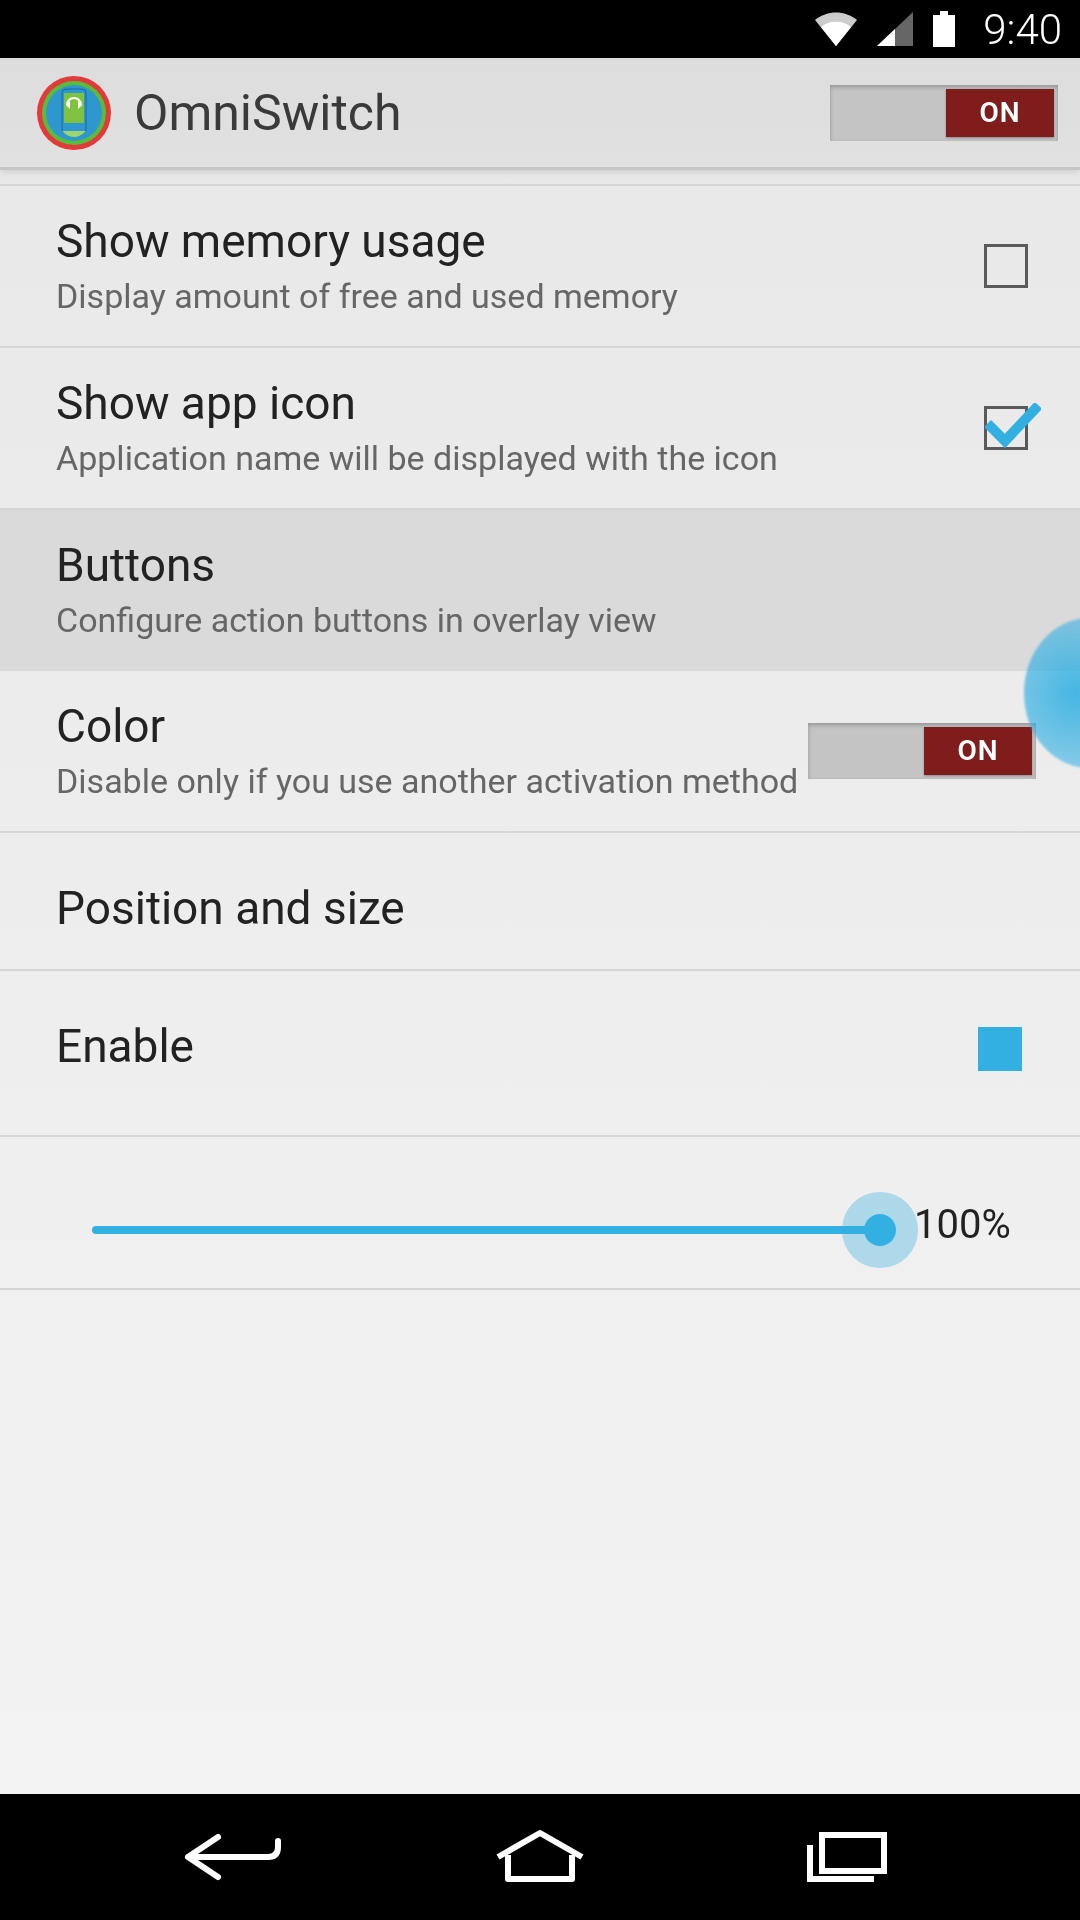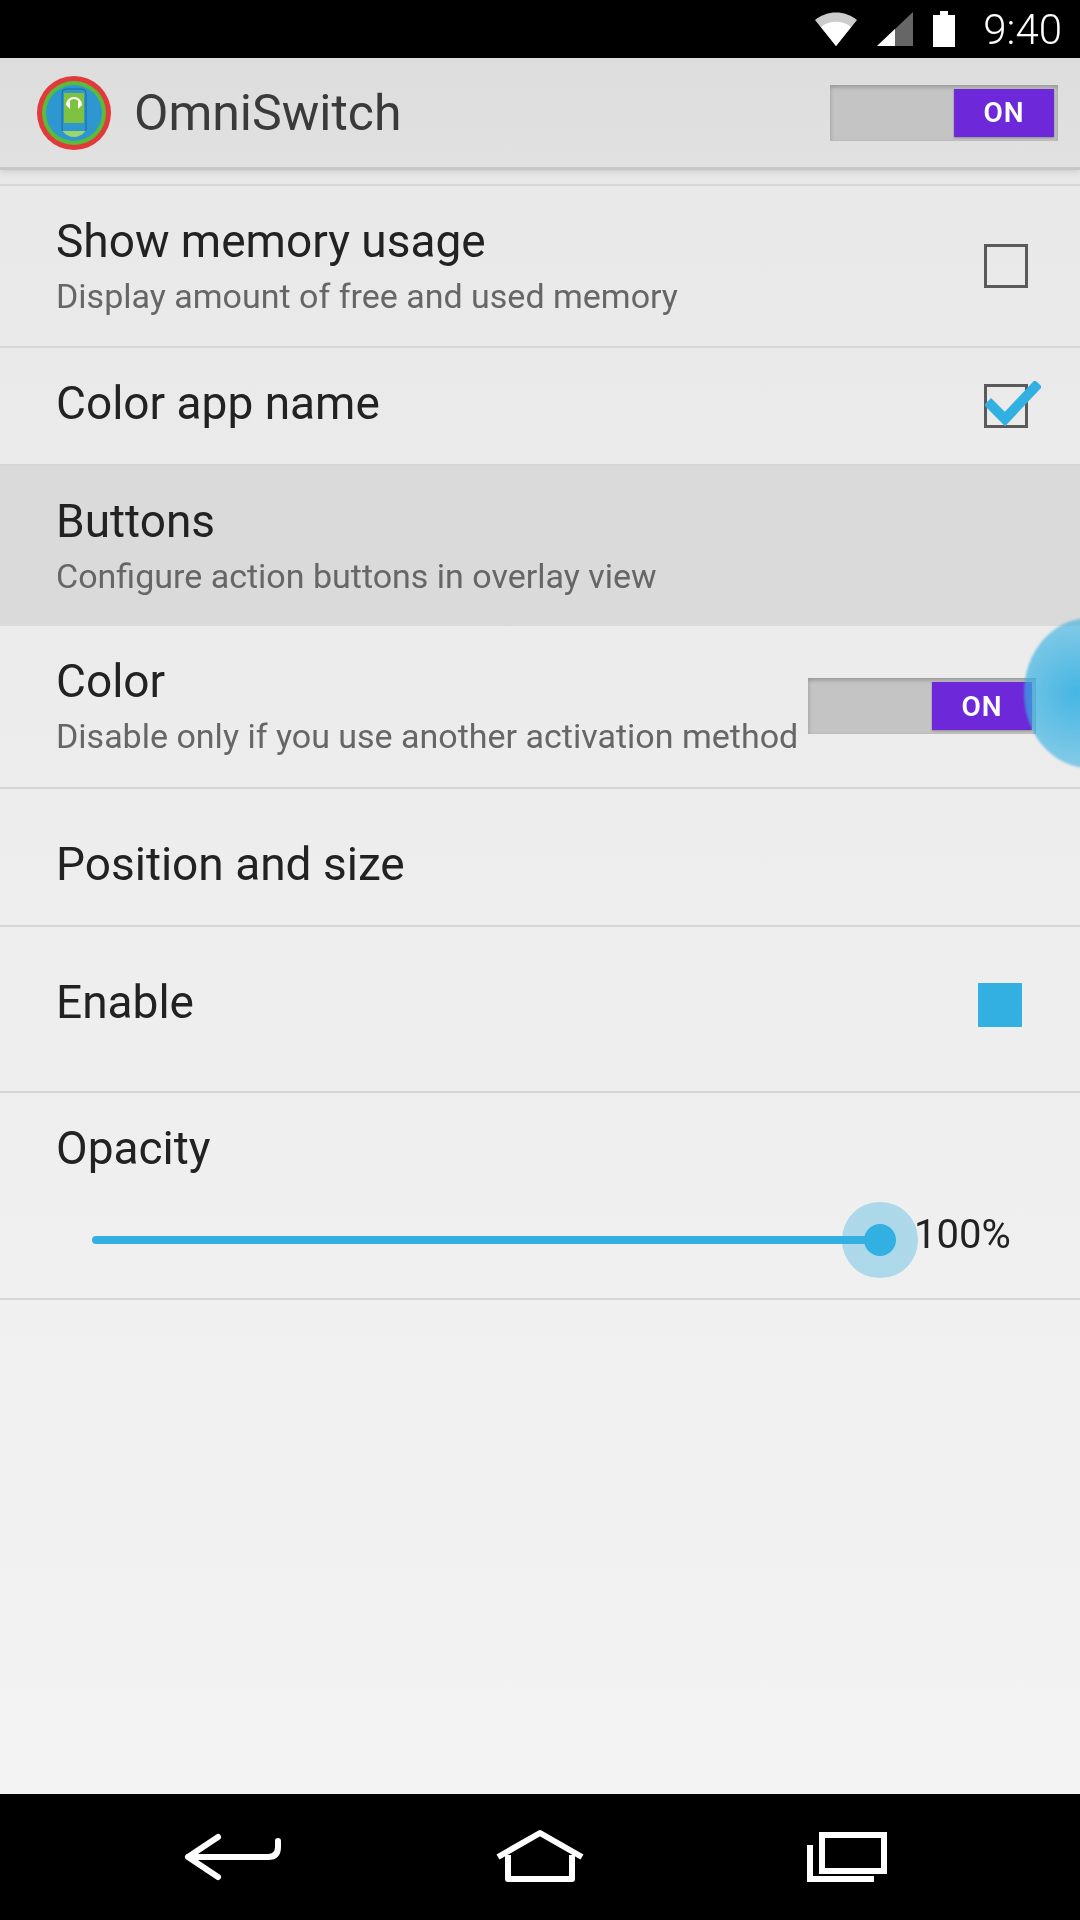--- a/index.html
+++ b/index.html
@@ -78,22 +78,22 @@
       height: 56px;
       background: #C4C4C4;
       position: relative;
       box-shadow: inset 0 2px 4px rgba(0,0,0,0.25);
     }
     .toggle .thumb {
       position: absolute;
       top: 4px;
       right: 4px;
       height: 48px;
-      width: 100px;
-      background: #6d28d9;
+      width: 108px;
+      background: #7f1d1d;
       display: flex;
       align-items: center;
       justify-content: center;
       color: #fff;
       font-size: 28px;
       font-weight: 600;
       letter-spacing: 1px;
       box-shadow: 0 1px 2px rgba(0,0,0,0.3);
       margin-left: 8px;
     }
@@ -280,21 +280,22 @@
       <div class="setting-item first">
         <div class="setting-text">
           <div class="setting-title">Show memory usage</div>
           <div class="setting-sub">Display amount of free and used memory</div>
         </div>
         <div class="checkbox"></div>
       </div>
 
       <div class="setting-item">
         <div class="setting-text">
-          <div class="setting-title">Color app name</div>
+          <div class="setting-title">Show app icon</div>
+          <div class="setting-sub">Application name will be displayed with the icon</div>
         </div>
         <div class="checkbox checked">
           <svg width="56" height="50" viewBox="0 0 56 50">
             <path d="M6 24 L20 38 L50 6" stroke="#33B0E2" stroke-width="10" fill="none" stroke-linecap="square"></path>
           </svg>
         </div>
       </div>
 
       <div class="setting-item highlighted" style="border-bottom:none">
         <div class="setting-text">
@@ -321,21 +322,20 @@
       </div>
 
       <div class="setting-item" style="padding-top:48px;padding-bottom:56px">
         <div class="setting-text">
           <div class="setting-title">Enable</div>
         </div>
         <div class="color-swatch"></div>
       </div>
 
       <div class="slider-row">
-        <div class="setting-title">Opacity</div>
         <div class="slider-wrap">
           <div class="slider">
             <div class="slider-track"></div>
             <div class="slider-thumb"></div>
           </div>
           <div class="slider-label">100%</div>
         </div>
       </div>
 
     </div>

